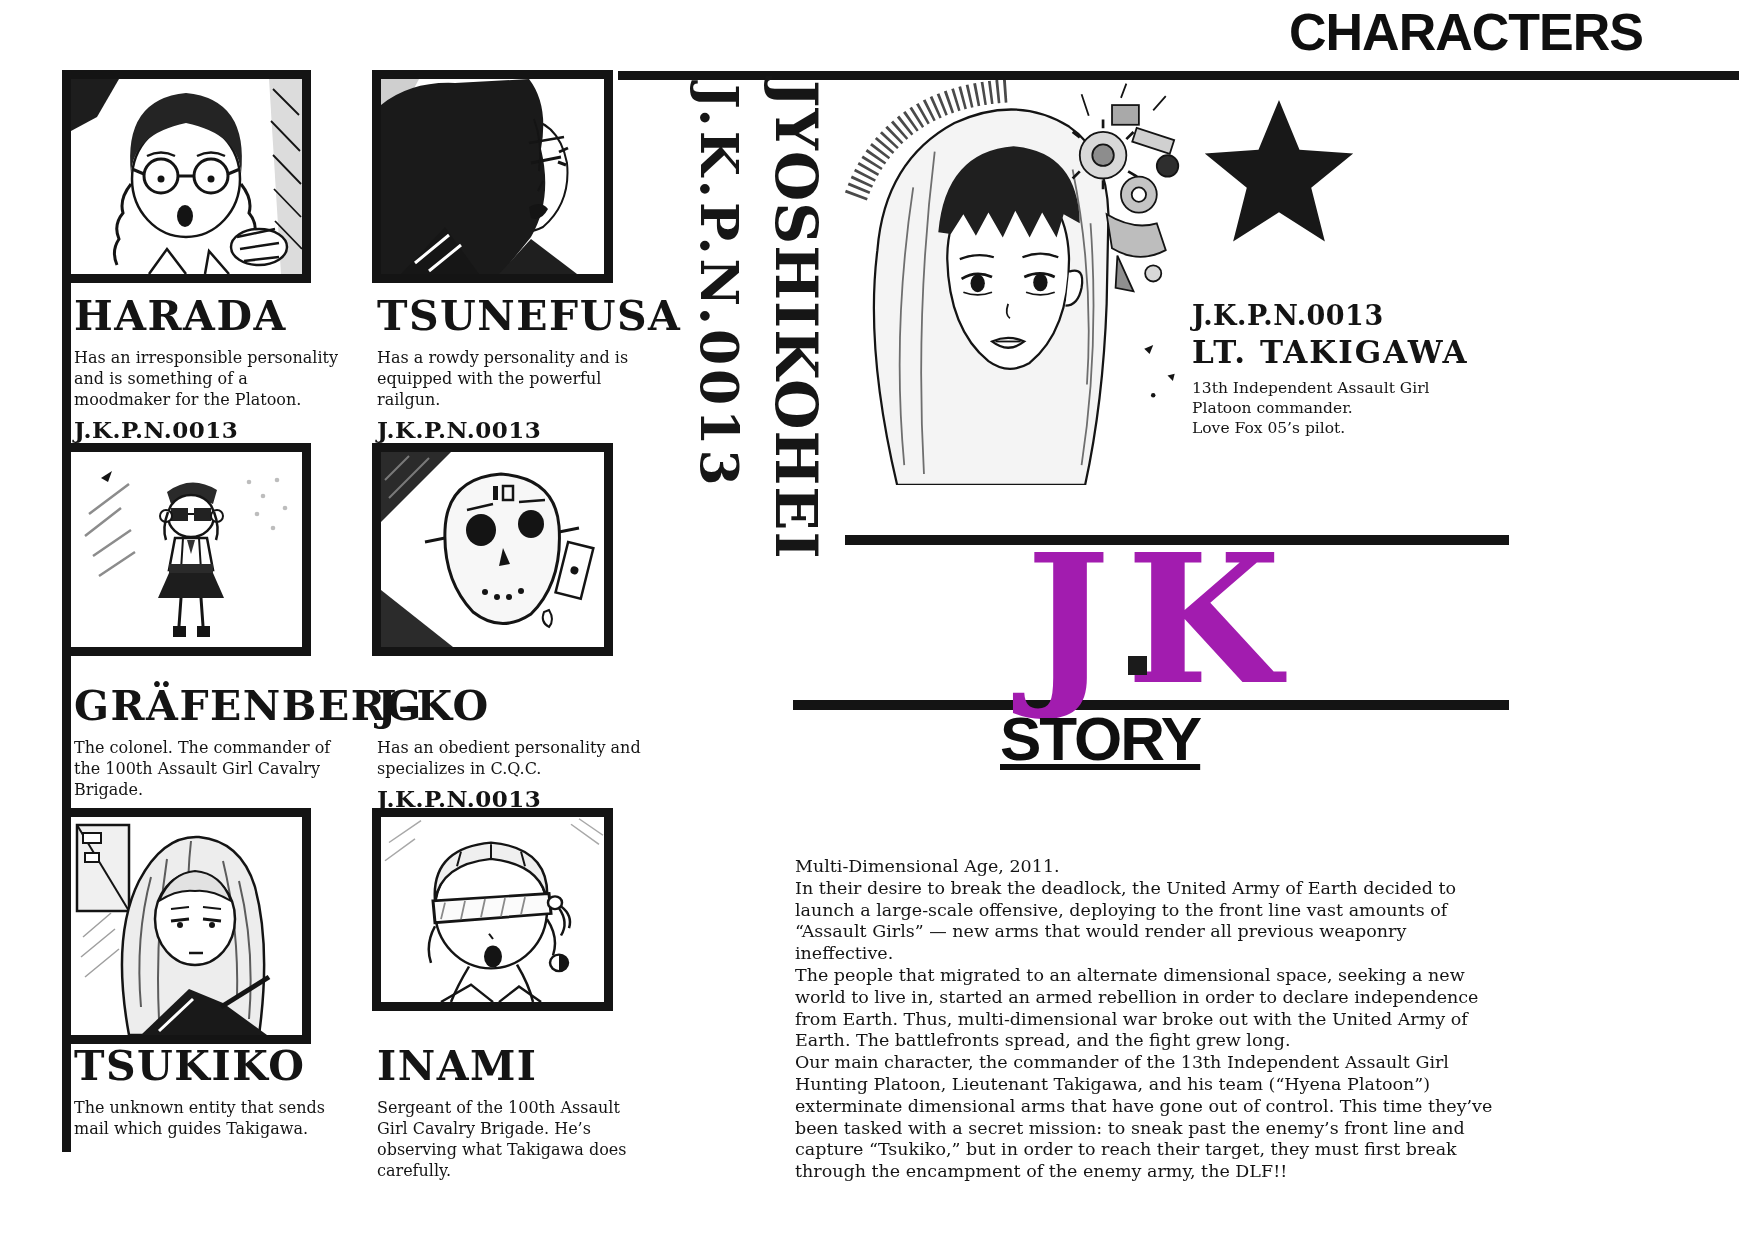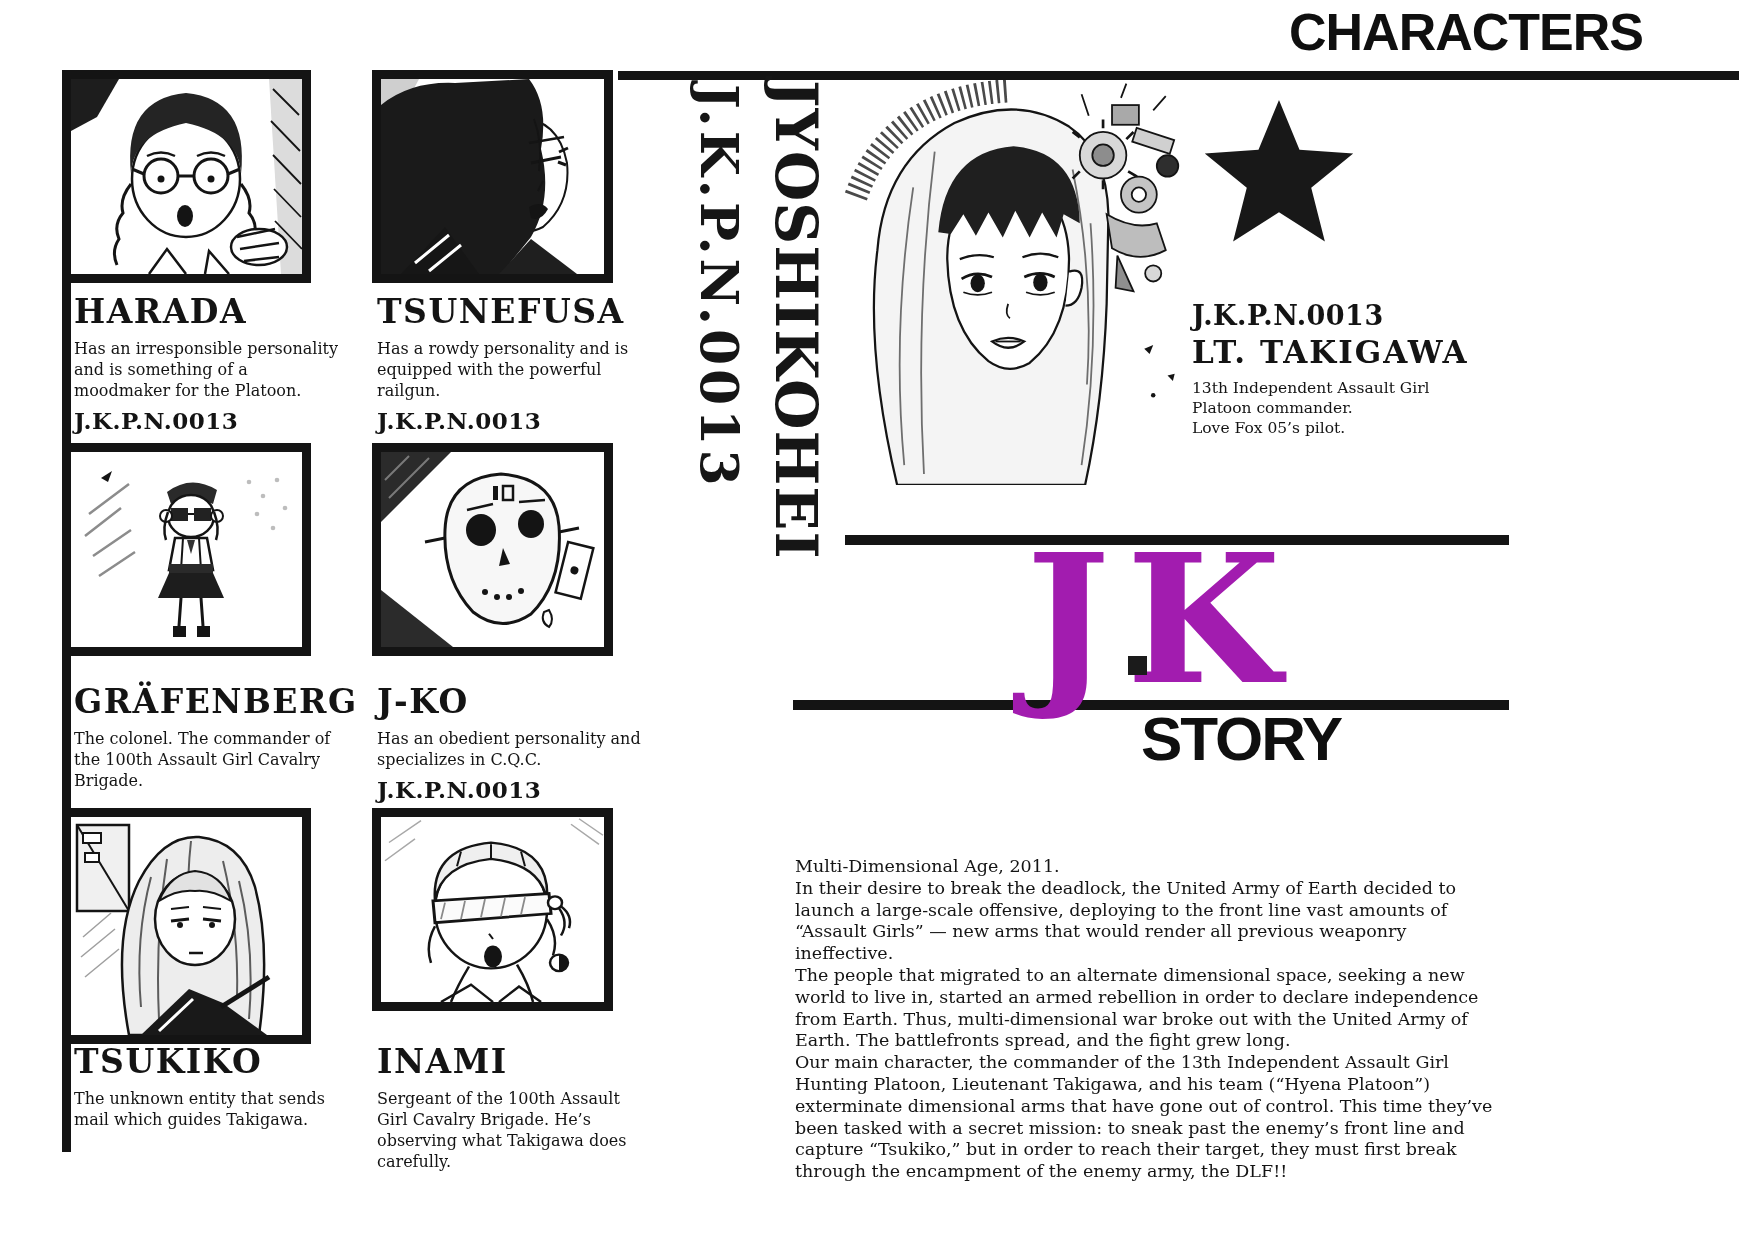--- a/index.html
+++ b/index.html
@@ -37,41 +37,41 @@
   #panel-tsukiko{left:62px;top:808px;width:249px;height:236px;}
   #panel-inami{left:372px;top:808px;width:241px;height:203px;}
 
   .char-text{position:absolute;width:268px;}
   #ct-harada{left:74px;top:292px;}
   #ct-tsunefusa{left:377px;top:292px;}
   #ct-grafenberg{left:74px;top:682px;}
   #ct-jko{left:377px;top:682px;}
   #ct-tsukiko{left:74px;top:1042px;}
   #ct-inami{left:377px;top:1042px;}
-  .char-name{font-size:33px;font-weight:700;letter-spacing:1.5px;margin-bottom:7px;}
+  .char-name{font-size:41px;font-weight:700;letter-spacing:1.5px;margin-bottom:7px;}
   .char-desc{font-size:16px;line-height:21px;}
   .char-code{font-size:23px;font-weight:700;letter-spacing:.5px;margin-top:6px;}
 
   
   #takigawa-art{position:absolute;left:838px;top:80px;width:360px;height:456px;}
   #star{position:absolute;left:1196px;top:96px;width:166px;height:160px;}
   .feat-code{position:absolute;left:1192px;top:300px;font-size:27px;font-weight:700;letter-spacing:.5px;}
   .feat-name{position:absolute;left:1192px;top:334px;font-size:31px;font-weight:700;letter-spacing:2px;}
   .feat-bio{position:absolute;left:1192px;top:378px;font-size:15.5px;line-height:20px;white-space:pre-line;}
 
   .jk-logo{
     position:absolute;left:1026px;top:545px;font-size:178px;font-weight:700;
     letter-spacing:16px;line-height:150px;color:#a21caf;
   }
   .logo-dot{position:absolute;left:1128px;top:656px;width:19px;height:19px;background:#1b1b1b;}
 
   .story-heading{
-    position:absolute;left:1000px;top:703px;width:482px;text-align:center;
+    position:absolute;left:1000px;top:703px;width:482px;text-align:left;
     font-family:"Liberation Sans",sans-serif;font-weight:700;font-size:62px;
-    letter-spacing:-2px;color:#0f0f0f;
+    letter-spacing:-2px;color:#0f0f0f;text-decoration:underline;
   }
   .story-text{position:absolute;left:795px;top:856px;width:712px;font-size:17.5px;line-height:21.8px;}
   .story-text p{margin:0;}
 </style>
 </head>
 <body>
 
 <div class="page">
 
   <div class="rule" id="rule-top"></div>

